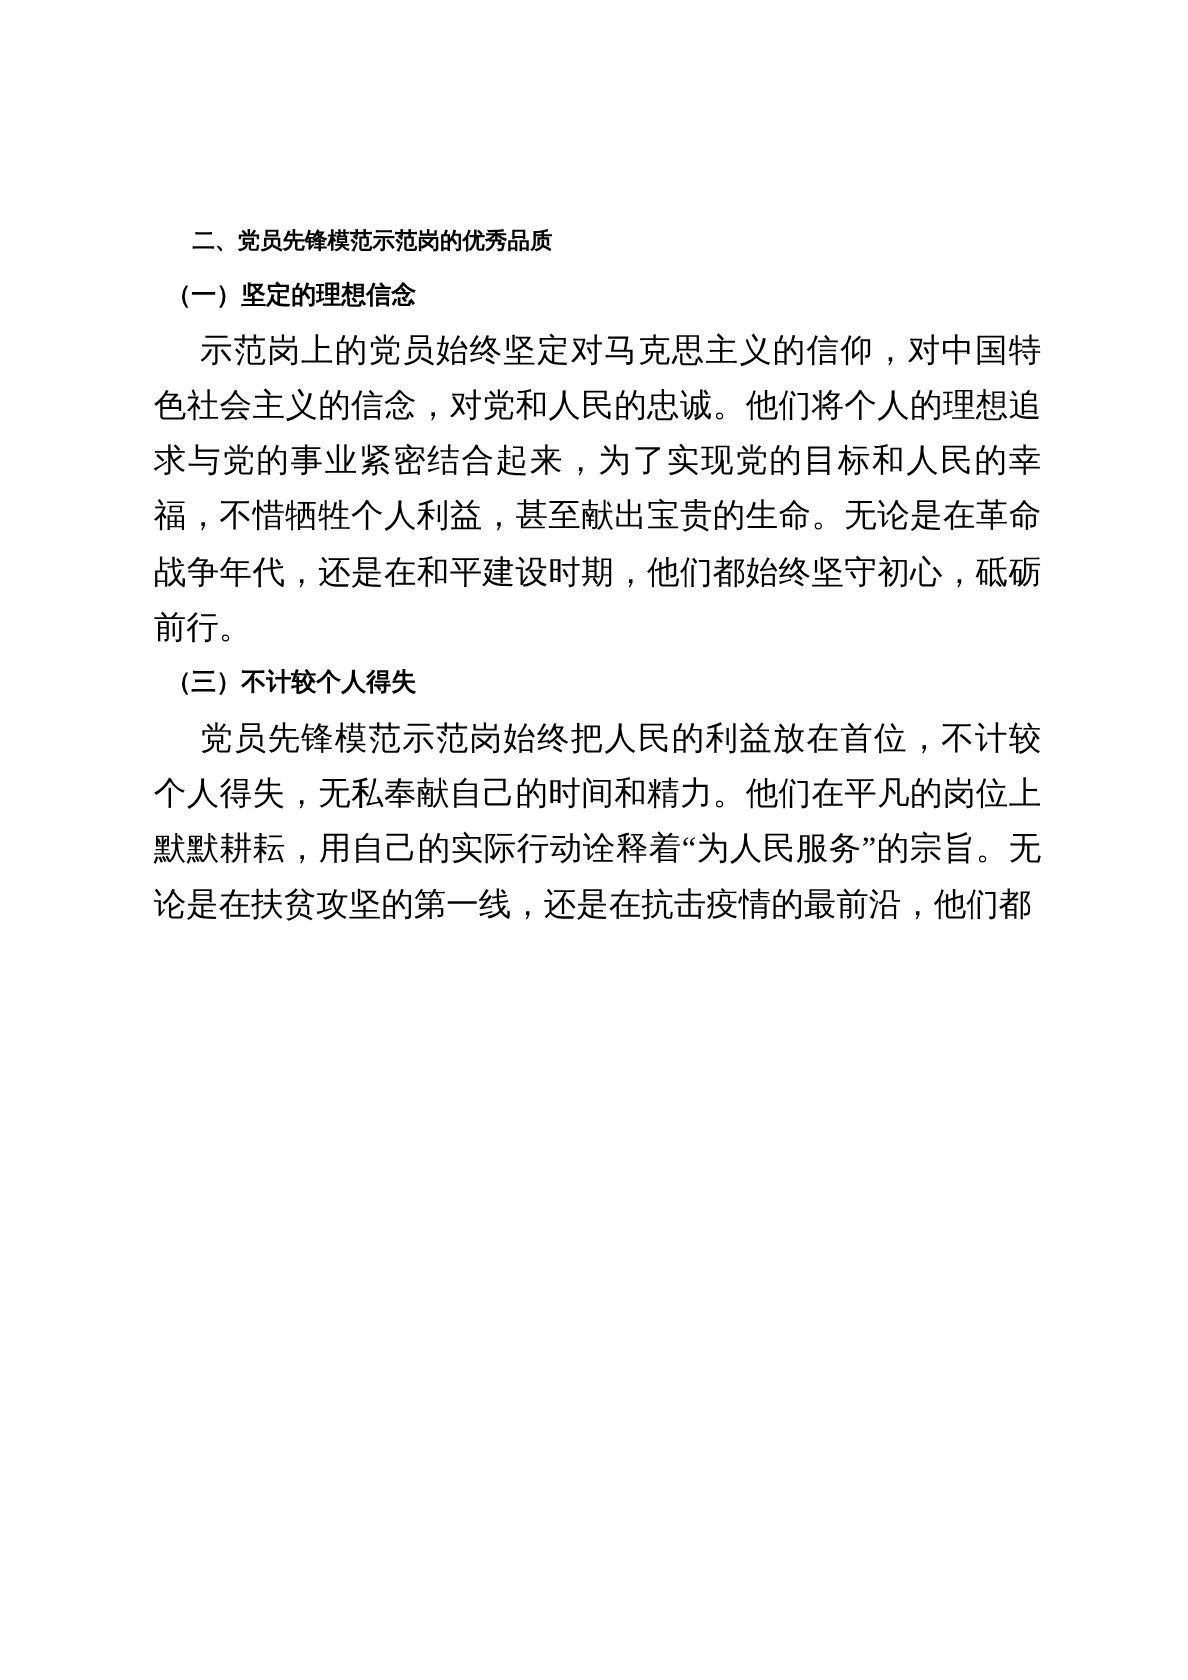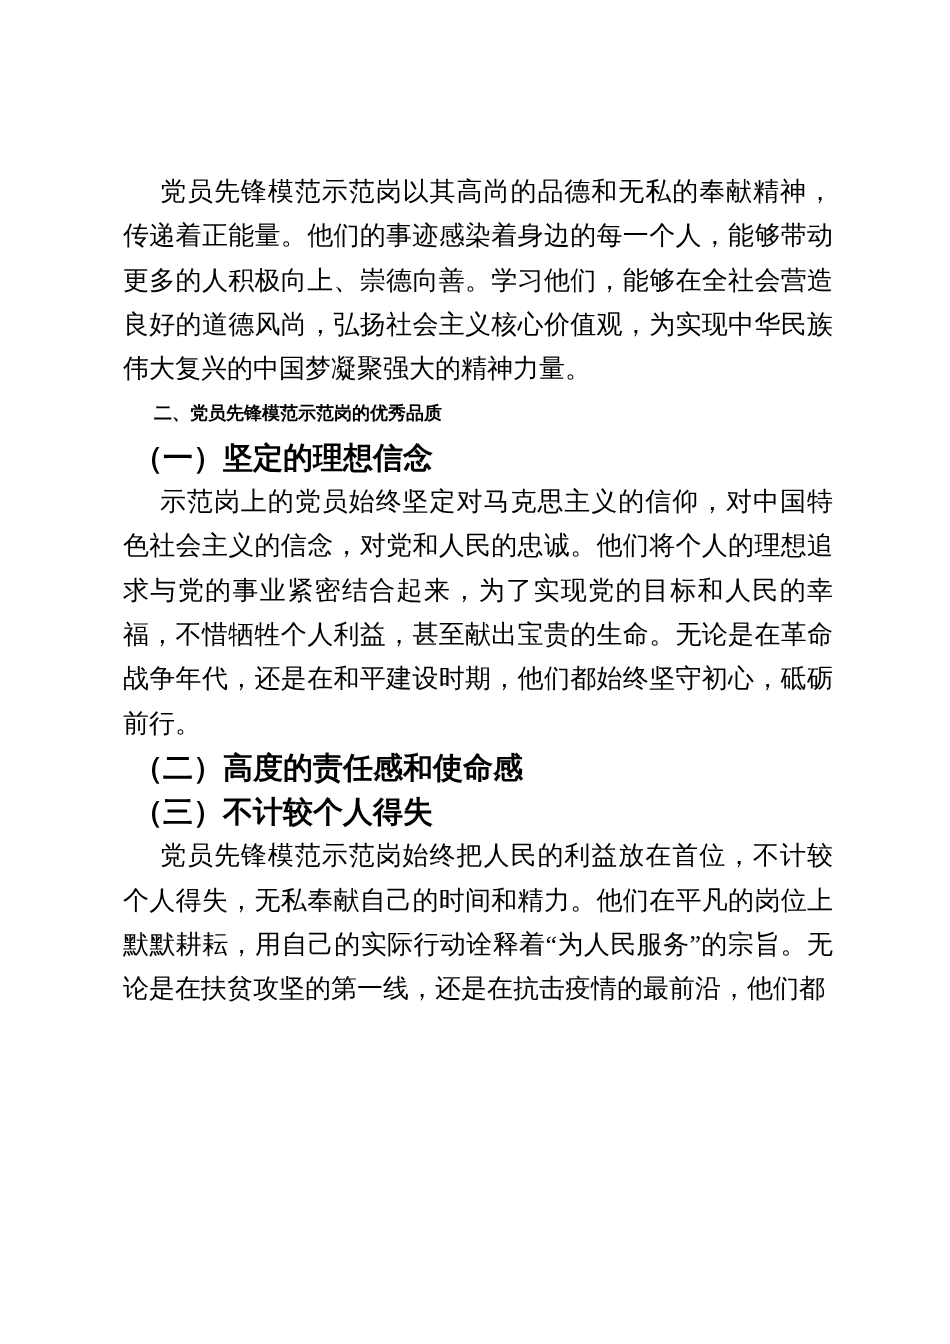--- a/index.html
+++ b/index.html
@@ -42,41 +42,39 @@
     font-size: 18px;
     line-height: 44.3px;
     text-indent: 31px;
     text-align: left;
   }
   .heading2 {
     margin: 0;
     padding: 0;
     color: #000000;
     font-family: "Liberation Serif", serif;
-    font-size: 30px;
+    font-size: 20px;
     line-height: 44.3px;
     text-indent: 10px;
     text-align: left;
   }
 </style>
 </head>
 <body>
 
 <div class="page">
   <div class="content">
 
-    <p class="para indent">党员先锋模范示范岗以其高尚的品德和无私的奉献精神，传递着正能量。他们的事迹感染着身边的每一个人，能够带动更多的人积极向上、崇德向善。学习他们，能够在全社会营造良好的道德风尚，弘扬社会主义核心价值观，为实现中华民族伟大复兴的中国梦凝聚强大的精神力量。</p>
 
     <h2 class="heading1">二、党员先锋模范示范岗的优秀品质</h2>
 
     <h3 class="heading2">（一）坚定的理想信念</h3>
 
     <p class="para indent">示范岗上的党员始终坚定对马克思主义的信仰，对中国特色社会主义的信念，对党和人民的忠诚。他们将个人的理想追求与党的事业紧密结合起来，为了实现党的目标和人民的幸福，不惜牺牲个人利益，甚至献出宝贵的生命。无论是在革命战争年代，还是在和平建设时期，他们都始终坚守初心，砥砺前行。</p>
 
-    <h3 class="heading2">（二）高度的责任感和使命感</h3>
 
 
     <h3 class="heading2">（三）不计较个人得失</h3>
 
     <p class="para indent">党员先锋模范示范岗始终把人民的利益放在首位，不计较个人得失，无私奉献自己的时间和精力。他们在平凡的岗位上默默耕耘，用自己的实际行动诠释着“为人民服务”的宗旨。无论是在扶贫攻坚的第一线，还是在抗击疫情的最前沿，他们都</p>
 
   </div>
 </div>
 
 </body></html>

